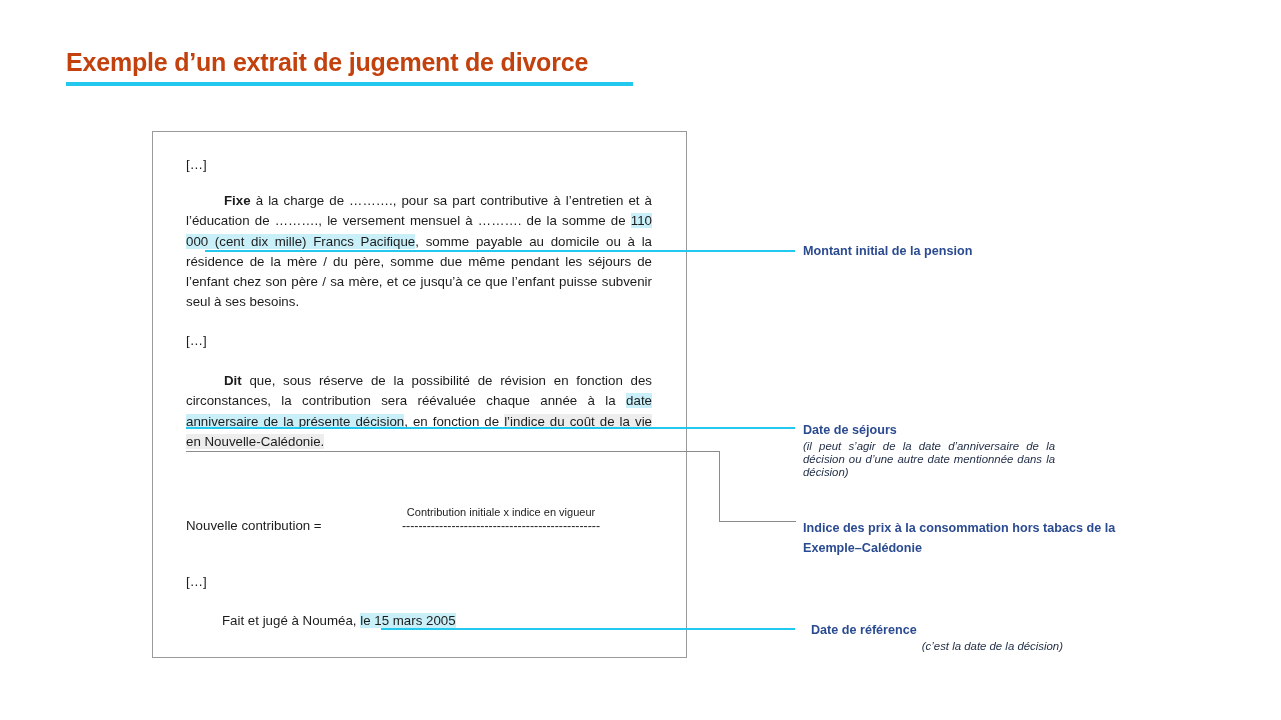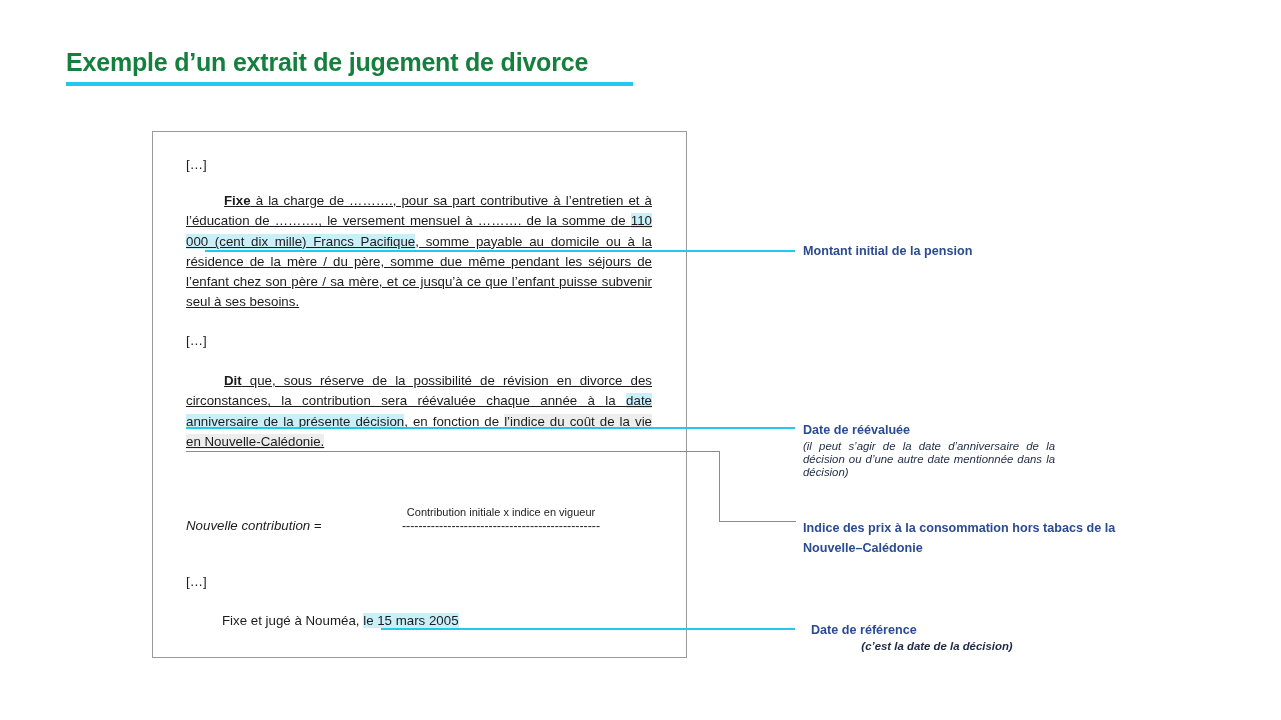--- a/index.html
+++ b/index.html
@@ -19,21 +19,21 @@
     background: #ffffff;
   }
 
   
   .page-title {
     position: absolute;
     left: 66px;
     top: 48px;
     font-size: 25px;
     font-weight: bold;
-    color: #15803d;
+    color: #c2410c;
     letter-spacing: -0.2px;
     white-space: nowrap;
   }
   .title-rule {
     position: absolute;
     left: 66px;
     top: 82px;
     width: 567px;
     height: 4px;
     background: #22c8ee;
@@ -63,21 +63,20 @@
     position: absolute;
     font-size: 13.3px;
     line-height: 20.3px;
     color: #1c1c1c;
   }
 
   .para {
     position: absolute;
     width: 466px;
     text-indent: 38px;
-    text-decoration: underline;
   }
 
   .hl-cyan {
     background: #c9eff9;
   }
   .hl-gray {
     background: #ededed;
   }
   b { font-weight: bold; }
 
@@ -88,21 +87,20 @@
     top: 505px;
     width: 466px;
     font-size: 13.3px;
     color: #1c1c1c;
   }
   .formula-lhs {
     position: absolute;
     left: 0px;
     top: 13px;
     white-space: nowrap;
-    font-style: italic;
   }
   .formula-frac {
     position: absolute;
     left: 185px;
     top: 0px;
     width: 260px;
     text-align: center;
   }
   .formula-num, .formula-den {
     font-size: 11px;
@@ -171,58 +169,58 @@
 
   <div class="ellipsis-line" style="left:186px; top:155px;">[…]</div>
 
   <div class="para doc-text" style="left:186px; top:191px;">
     <b>Fixe</b><span> à la charge de ………., pour sa part contributive à l’entretien et à l’éducation de ………., le versement mensuel à ………. de la somme de </span><span class="hl-cyan">110 000 (cent dix mille) Francs Pacifique</span><span>, somme payable au domicile ou à la résidence de la mère / du père, somme due même pendant les séjours de l’enfant chez son père / sa mère, et ce jusqu’à ce que l’enfant puisse subvenir seul à ses besoins.</span>
   </div>
 
   <div class="ellipsis-line" style="left:186px; top:331px;">[…]</div>
 
   <div class="para doc-text" style="left:186px; top:371px;">
-    <b>Dit</b><span> que, sous réserve de la possibilité de révision en divorce des circonstances, la contribution sera réévaluée chaque année à la </span><span class="hl-cyan">date anniversaire de la présente décision</span><span>, en fonction de </span><span class="hl-gray">l’indice du coût de la vie en Nouvelle-Calédonie.</span>
+    <b>Dit</b><span> que, sous réserve de la possibilité de révision en fonction des circonstances, la contribution sera réévaluée chaque année à la </span><span class="hl-cyan">date anniversaire de la présente décision</span><span>, en fonction de </span><span class="hl-gray">l’indice du coût de la vie en Nouvelle-Calédonie.</span>
   </div>
 
   <div class="formula">
     <div class="formula-lhs">Nouvelle contribution =</div>
     <div class="formula-frac">
       <div class="formula-num">Contribution initiale x indice en vigueur</div>
       <div class="formula-bar">------------------------------------------------</div>
     </div>
   </div>
 
   <div class="ellipsis-line" style="left:186px; top:572px;">[…]</div>
 
   <div class="doc-text" style="position:absolute; left:222px; top:611px; width:430px; text-align:left;">
-    <span>Fixe et jugé à Nouméa, </span><span class="hl-cyan">le 15 mars 2005</span>
+    <span>Fait et jugé à Nouméa, </span><span class="hl-cyan">le 15 mars 2005</span>
   </div>
 
   <div class="conn-cyan" style="left:205px; top:250px; width:590px;"></div>
 
   <div class="conn-cyan" style="left:186px; top:427px; width:609px;"></div>
 
   <div class="conn-gray-h" style="left:186px; top:451px; width:534px;"></div>
   <div class="conn-gray-v" style="left:719px; top:451px; height:71px;"></div>
   <div class="conn-gray-h" style="left:719px; top:521px; width:77px;"></div>
 
   <div class="conn-cyan" style="left:381px; top:628px; width:414px;"></div>
 
   <div class="annot" style="top:243px;">
     <div class="annot-title">Montant initial de la pension</div>
   </div>
 
   <div class="annot" style="top:422px;">
-    <div class="annot-title">Date de réévaluée</div>
+    <div class="annot-title">Date de séjours</div>
     <div class="annot-note">(il peut s’agir de la date d’anniversaire de la décision ou d’une autre date mentionnée dans la décision)</div>
   </div>
 
   <div class="annot" style="top:518px;">
-    <div class="annot-title" style="line-height:20px; width:320px;">Indice des prix à la consommation hors tabacs de la Nouvelle–Calédonie</div>
+    <div class="annot-title" style="line-height:20px; width:320px;">Indice des prix à la consommation hors tabacs de la Exemple–Calédonie</div>
   </div>
 
   <div class="annot" style="top:622px;margin-left:8px;">
     <div class="annot-title">Date de référence</div>
-    <div class="annot-note" style="text-align:center;font-weight:bold;">(c’est la date de la décision)</div>
+    <div class="annot-note" style="text-align:right;">(c’est la date de la décision)</div>
   </div>
 
 </div>
 
 </body></html>

